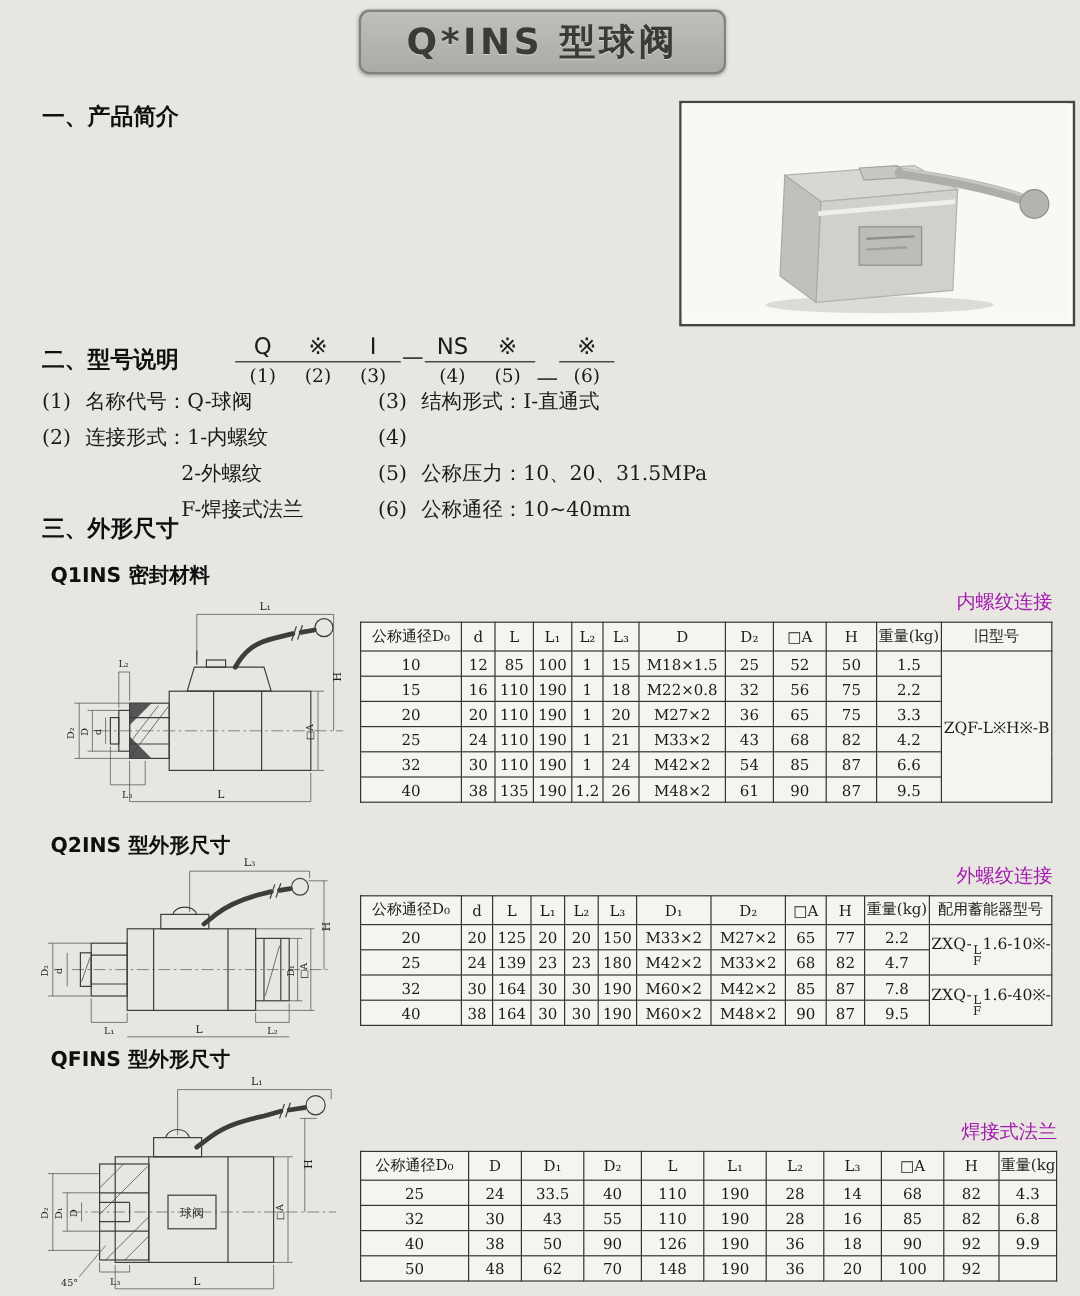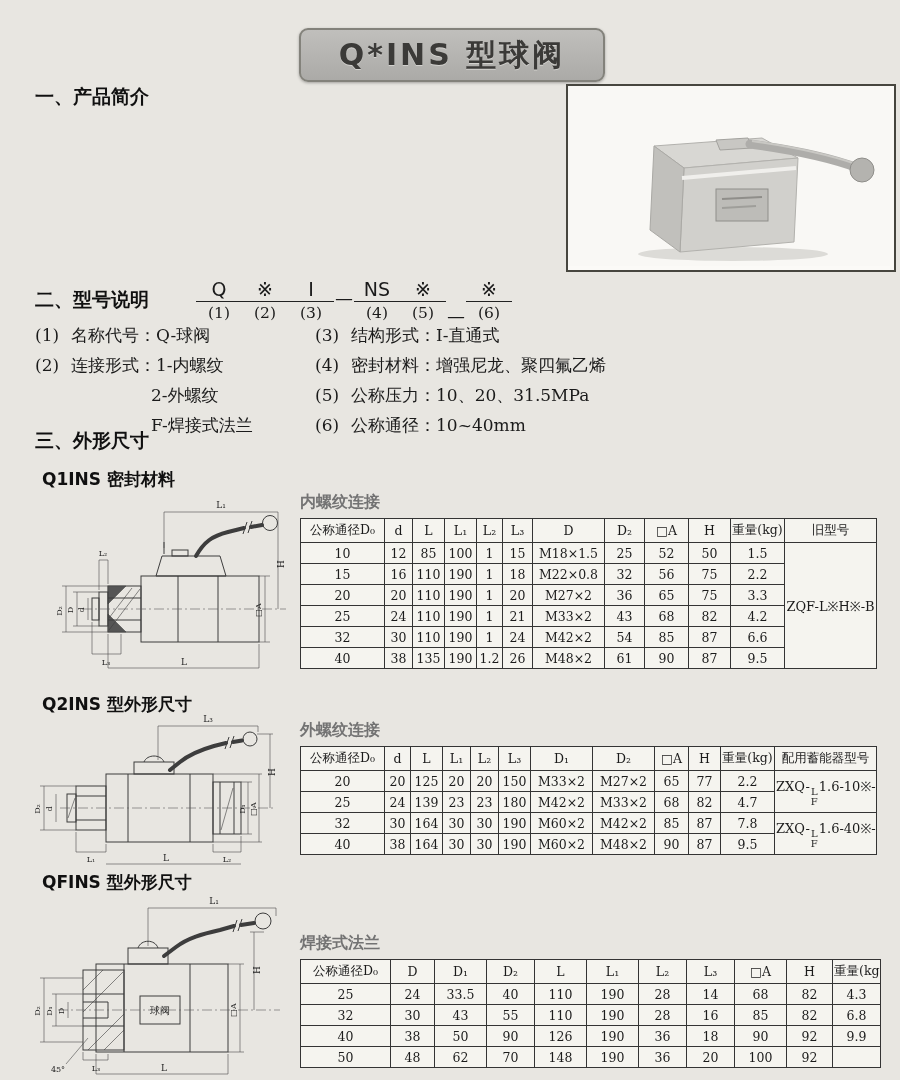--- a/index.html
+++ b/index.html
@@ -3,21 +3,21 @@
 <meta charset="utf-8">
 <style>
   html,body{margin:0;padding:0;}
   body{
     width:900px;height:1080px;position:relative;overflow:hidden;
     background:#e8e6e1;color:#1b1b1b;
     font-family:"DejaVu Serif",serif;
   }
   .abs{position:absolute;}
   .title-box{
-    left:299px;top:28px;width:302px;height:50px;
+    left:299px;top:8px;width:302px;height:50px;
     background:linear-gradient(180deg,#c0bfbc,#abaaa7);
     border:2px solid #83827b;border-radius:9px;
     display:flex;align-items:center;justify-content:center;
     font-family:"DejaVu Sans",sans-serif;font-weight:bold;font-size:30px;
     color:#3b3a38;letter-spacing:3px;text-shadow:0 1px 0 #d2d1ce;
     box-shadow:0 1px 3px rgba(0,0,0,.3);
   }
   .h1{font-family:"DejaVu Sans",sans-serif;font-weight:bold;font-size:19px;color:#101010;}
   .intro-h{left:35px;top:84px;}
   .intro-p{left:35px;top:104px;width:530px;font-size:17.5px;line-height:37px;text-align:justify;}
@@ -31,21 +31,21 @@
   .code .dash1{font-size:18px;margin:9px 1px 0;}
   .code .dash2{font-size:18px;margin:27px 1px 0;}
   .items{font-size:17px;line-height:30px;}
   .items-l{left:35px;top:320px;width:285px;}
   .items-r{left:315px;top:320px;width:345px;}
   .item{display:flex;}
   .item .num{width:36px;flex:none;}
   .item.cont{padding-left:116px;}
   .dims-h{left:35px;top:428px;}
   .sub-h{font-family:"DejaVu Sans",sans-serif;font-weight:bold;font-size:17px;color:#101010;}
-  .tbl-h{font-family:"DejaVu Sans",sans-serif;font-weight:bold;font-size:16px;color:#737373;margin-bottom:5px;}
+  .tbl-h{font-family:"DejaVu Sans",sans-serif;font-weight:normal;font-size:16px;color:#a21caf;margin-bottom:5px;text-align:right;}
   table{border-collapse:collapse;background:#f5f4ef;table-layout:fixed;border:1.5px solid #2a2a2a;font-family:"DejaVu Serif",serif;}
   th,td{border:1px solid #343434;text-align:center;font-size:12.5px;font-weight:normal;height:20px;padding:0 1px;overflow:hidden;white-space:nowrap;}
   th{height:23px;}
   td.merged{font-size:13px;}
   .stack{display:inline-flex;flex-direction:column;align-items:center;line-height:.95;font-size:10px;vertical-align:-4px;margin:0 1px;}
   
   .draw line,.draw path,.draw rect,.draw circle,.draw polygon,.draw polyline{stroke:#3d3d3d;fill:none;stroke-width:1;}
   .draw .thick{stroke-width:4;stroke-linecap:round;}
   .draw .dim{stroke-width:.6;stroke:#4c4c4c;}
   .draw .cl{stroke-width:.6;stroke:#5a5a5a;stroke-dasharray:10 3 2 3;}
@@ -129,21 +129,20 @@
     <span>F-焊接式法兰</span>
   </div>
 </div>
 <div class="abs items items-r">
   <div class="item">
     <span class="num">(3)</span>
     <span>结构形式：I-直通式</span>
   </div>
   <div class="item">
     <span class="num">(4)</span>
-    <span>密封材料：增强尼龙、聚四氟乙烯</span>
   </div>
   <div class="item">
     <span class="num">(5)</span>
     <span>公称压力：10、20、31.5MPa</span>
   </div>
   <div class="item">
     <span class="num">(6)</span>
     <span>公称通径：10~40mm</span>
   </div>
 </div>

